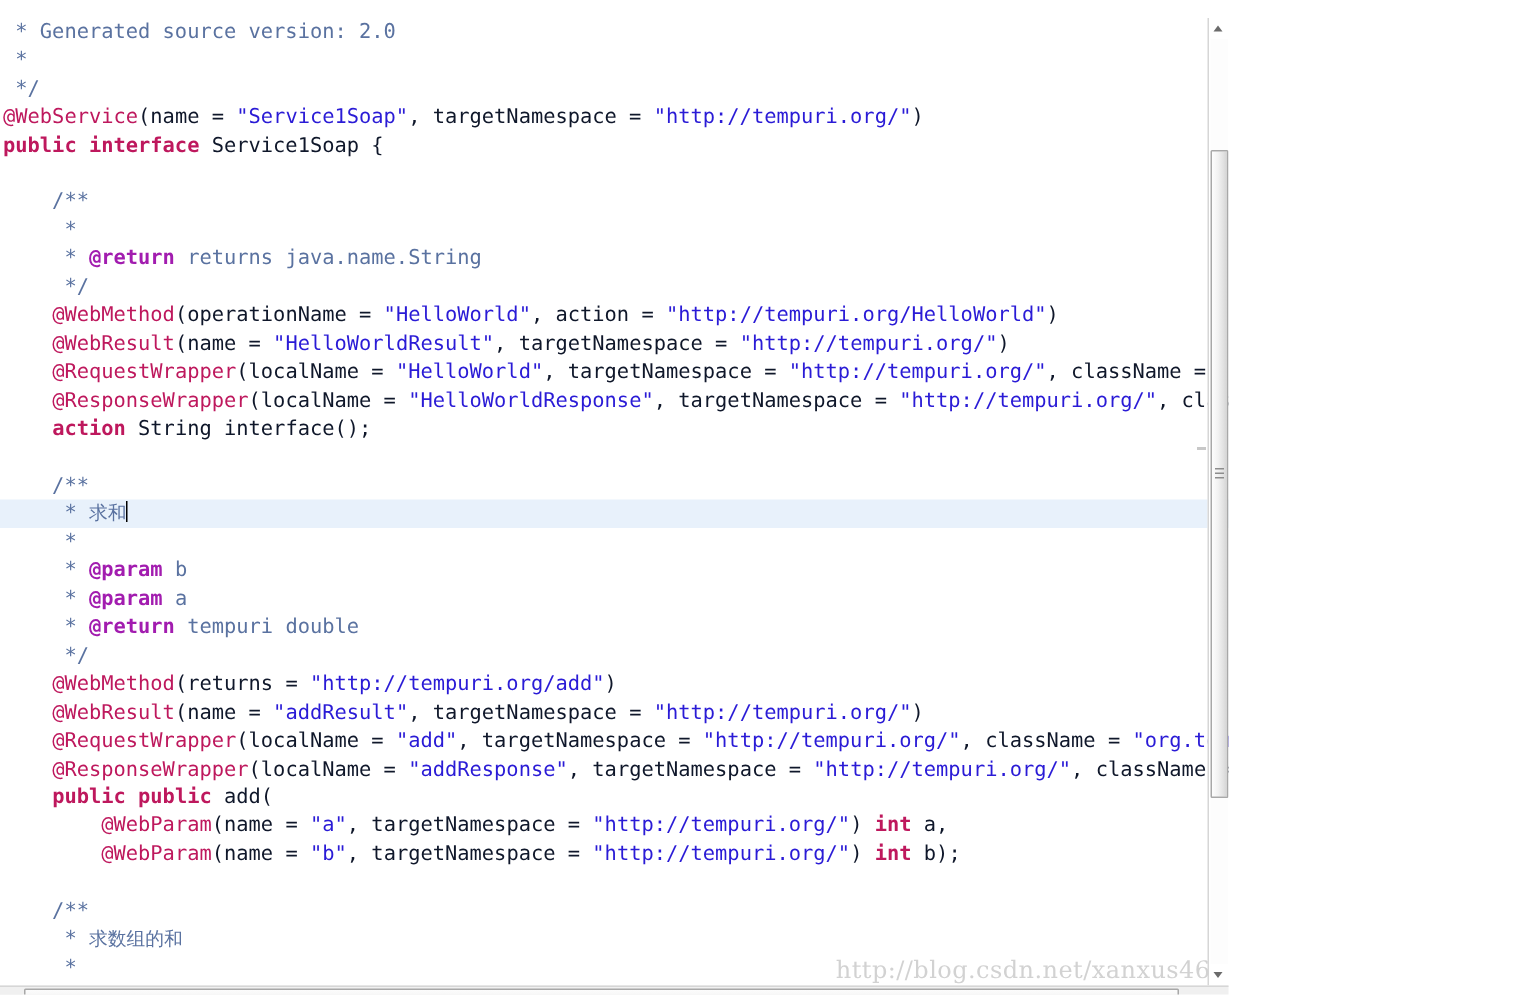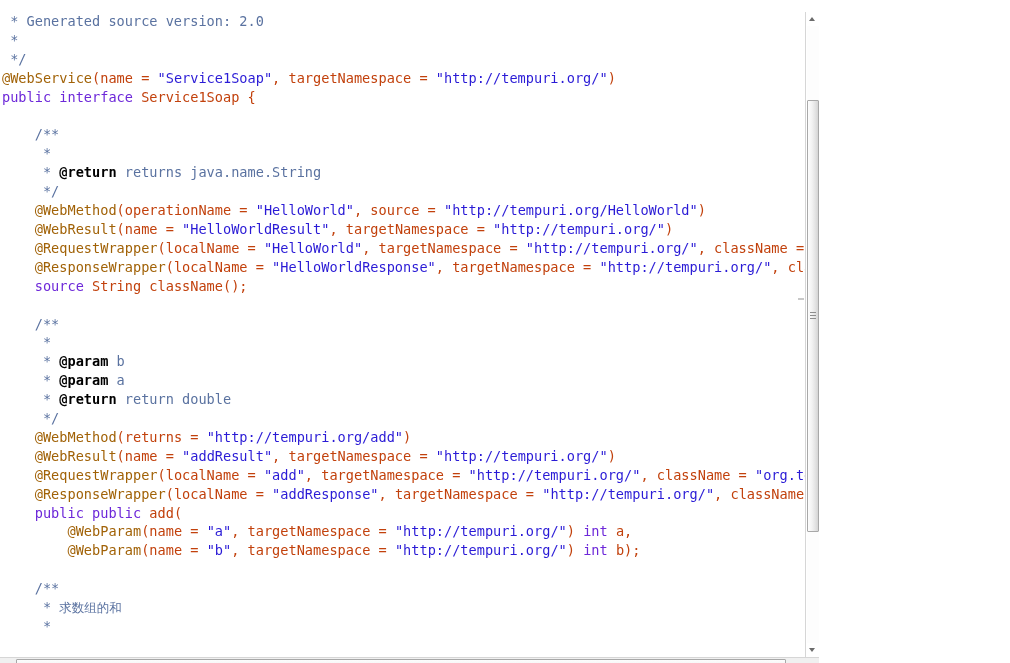--- a/index.html
+++ b/index.html
@@ -49,26 +49,26 @@
     font-size: 13.6px;
     color: #000000;
     padding-left: 2px;
   }
   .line.current {
     background: #e8f1fb;
     width: 994px;
   }
   
   .cmt      { color: #5a72a0; }      
-  .cmt-tag  { color: #000000; font-weight: bold; }  
+  .cmt-tag  { color: #a21caf; font-weight: bold; }  
   .cmt-cjk  { color: #5a72a0; font-family: "DejaVu Sans", "Liberation Sans", sans-serif; font-size: 12.5px; }
-  .ann      { color: #a16207; }      
-  .kw       { color: #6d28d9; font-weight: normal; }  
+  .ann      { color: #be185d; }      
+  .kw       { color: #be185d; font-weight: bold; }  
   .str      { color: #2a1bd6; }      
-  .plain    { color: #c2410c; }
+  .plain    { color: #0f172a; }
   
   .caret {
     display: inline-block;
     width: 1px;
     height: 14px;
     background: #000000;
     vertical-align: -2px;
     margin-left: 0px;
   }
   
@@ -237,31 +237,32 @@
         <div class="line"><span class="cmt"> * Generated source version: 2.0</span></div>
         <div class="line"><span class="cmt"> *</span></div>
         <div class="line"><span class="cmt"> */</span></div>
         <div class="line"><span class="ann">@WebService</span><span class="plain">(name = </span><span class="str">"Service1Soap"</span><span class="plain">, targetNamespace = </span><span class="str">"http://tempuri.org/"</span><span class="plain">)</span></div>
         <div class="line"><span class="kw">public interface</span><span class="plain"> Service1Soap {</span></div>
         <div class="line">&nbsp;<span class="plain"></span></div>
         <div class="line"><span class="cmt">    /**</span></div>
         <div class="line"><span class="cmt">     *</span></div>
         <div class="line"><span class="cmt">     * </span><span class="cmt-tag">@return</span><span class="cmt"> returns java.name.String</span></div>
         <div class="line"><span class="cmt">     */</span></div>
-        <div class="line"><span class="plain">    </span><span class="ann">@WebMethod</span><span class="plain">(operationName = </span><span class="str">"HelloWorld"</span><span class="plain">, source = </span><span class="str">"http://tempuri.org/HelloWorld"</span><span class="plain">)</span></div>
+        <div class="line"><span class="plain">    </span><span class="ann">@WebMethod</span><span class="plain">(operationName = </span><span class="str">"HelloWorld"</span><span class="plain">, action = </span><span class="str">"http://tempuri.org/HelloWorld"</span><span class="plain">)</span></div>
         <div class="line"><span class="plain">    </span><span class="ann">@WebResult</span><span class="plain">(name = </span><span class="str">"HelloWorldResult"</span><span class="plain">, targetNamespace = </span><span class="str">"http://tempuri.org/"</span><span class="plain">)</span></div>
         <div class="line"><span class="plain">    </span><span class="ann">@RequestWrapper</span><span class="plain">(localName = </span><span class="str">"HelloWorld"</span><span class="plain">, targetNamespace = </span><span class="str">"http://tempuri.org/"</span><span class="plain">, className = </span><span class="str">"org.tempuri.HelloWorld"</span></div>
         <div class="line"><span class="plain">    </span><span class="ann">@ResponseWrapper</span><span class="plain">(localName = </span><span class="str">"HelloWorldResponse"</span><span class="plain">, targetNamespace = </span><span class="str">"http://tempuri.org/"</span><span class="plain">, className = </span><span class="str">"org.tempuri.HelloWorldResponse"</span></div>
-        <div class="line"><span class="plain">    </span><span class="kw">source</span><span class="plain"> String className();</span></div>
+        <div class="line"><span class="plain">    </span><span class="kw">action</span><span class="plain"> String interface();</span></div>
         <div class="line">&nbsp;<span class="plain"></span></div>
         <div class="line"><span class="cmt">    /**</span></div>
+        <div class="line current"><span class="cmt">     * </span><span class="cmt-cjk">求和</span><span class="caret"></span></div>
         <div class="line"><span class="cmt">     *</span></div>
         <div class="line"><span class="cmt">     * </span><span class="cmt-tag">@param</span><span class="cmt"> b</span></div>
         <div class="line"><span class="cmt">     * </span><span class="cmt-tag">@param</span><span class="cmt"> a</span></div>
-        <div class="line"><span class="cmt">     * </span><span class="cmt-tag">@return</span><span class="cmt"> return double</span></div>
+        <div class="line"><span class="cmt">     * </span><span class="cmt-tag">@return</span><span class="cmt"> tempuri double</span></div>
         <div class="line"><span class="cmt">     */</span></div>
         <div class="line"><span class="plain">    </span><span class="ann">@WebMethod</span><span class="plain">(returns = </span><span class="str">"http://tempuri.org/add"</span><span class="plain">)</span></div>
         <div class="line"><span class="plain">    </span><span class="ann">@WebResult</span><span class="plain">(name = </span><span class="str">"addResult"</span><span class="plain">, targetNamespace = </span><span class="str">"http://tempuri.org/"</span><span class="plain">)</span></div>
         <div class="line"><span class="plain">    </span><span class="ann">@RequestWrapper</span><span class="plain">(localName = </span><span class="str">"add"</span><span class="plain">, targetNamespace = </span><span class="str">"http://tempuri.org/"</span><span class="plain">, className = </span><span class="str">"org.tempuri.Add"</span><span class="plain">)</span></div>
         <div class="line"><span class="plain">    </span><span class="ann">@ResponseWrapper</span><span class="plain">(localName = </span><span class="str">"addResponse"</span><span class="plain">, targetNamespace = </span><span class="str">"http://tempuri.org/"</span><span class="plain">, className = </span><span class="str">"org.tempuri.AddResponse"</span></div>
         <div class="line"><span class="plain">    </span><span class="kw">public public</span><span class="plain"> add(</span></div>
         <div class="line"><span class="plain">        </span><span class="ann">@WebParam</span><span class="plain">(name = </span><span class="str">"a"</span><span class="plain">, targetNamespace = </span><span class="str">"http://tempuri.org/"</span><span class="plain">) </span><span class="kw">int</span><span class="plain"> a,</span></div>
         <div class="line"><span class="plain">        </span><span class="ann">@WebParam</span><span class="plain">(name = </span><span class="str">"b"</span><span class="plain">, targetNamespace = </span><span class="str">"http://tempuri.org/"</span><span class="plain">) </span><span class="kw">int</span><span class="plain"> b);</span></div>
         <div class="line">&nbsp;<span class="plain"></span></div>
         <div class="line"><span class="cmt">    /**</span></div>
@@ -283,20 +284,21 @@
       </span>
     </div>
     <div class="vtrack-bot"></div>
     <div class="sb-arrow down">
       <span class="tri-down"></span>
     </div>
   </div>
 
   <div class="ruler-mark"></div>
 
+  <div class="watermark">http://blog.csdn.net/xanxus46</div>
 
   <div class="hscroll">
     <div class="hs-arrow left">
       <span class="tri-left"></span>
     </div>
     <div class="hthumb" id="hthumb" style="left: 16px; width: 770px;">
       <span class="grip">
         <i></i><i></i>
       </span>
     </div>

